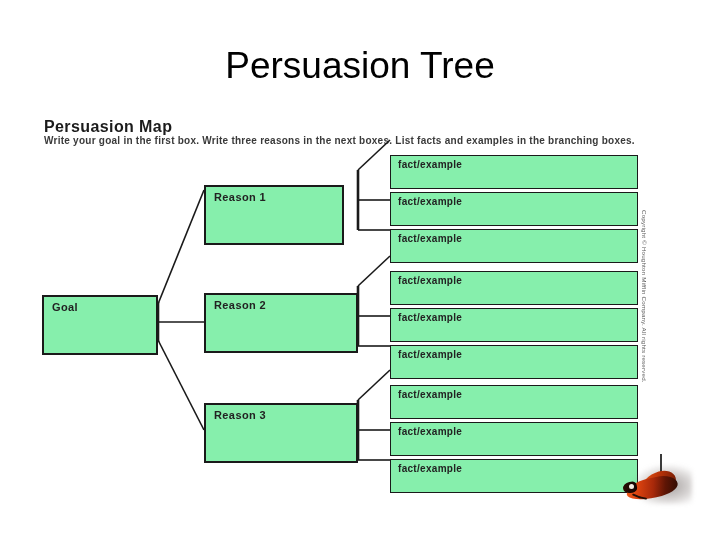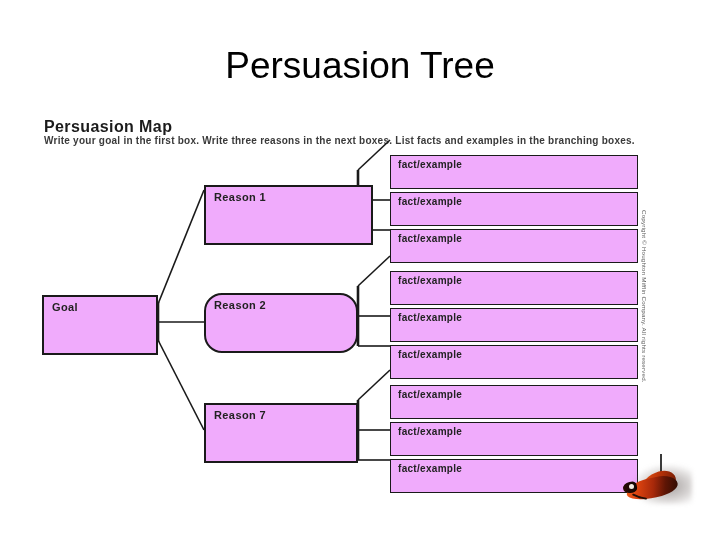--- a/index.html
+++ b/index.html
@@ -57,21 +57,21 @@
     font-size: 10px;
     font-weight: bold;
     color: #3a3a3a;
     line-height: 13.5px;
     letter-spacing: .25px;
   }
 
   
   .ws-box {
     position: absolute;
-    background: #f0abfc;
+    background: #86efac;
     border: 2px solid #1a1a1a;
     box-sizing: border-box;
   }
   .ws-box.thin {
     border-width: 1.5px;
   }
   .ws-box-label {
     position: absolute;
     left: 8px;
     top: 4px;
@@ -228,28 +228,28 @@
       <line x1="322" y1="282" x2="354" y2="252" stroke-width="1.6"></line>
       <line x1="322" y1="312" x2="354" y2="312" stroke-width="1.6"></line>
       <line x1="322" y1="342" x2="354" y2="342" stroke-width="1.6"></line>
     </g>
   </svg>
 
   <div class="ws-box" style="left:6px; top:177px; width:116px; height:60px;padding-left:31px;">
     <span class="ws-box-label">Goal</span>
   </div>
 
-  <div class="ws-box" style="left:168px; top:67px; width:169px; height:60px;">
+  <div class="ws-box" style="left:168px; top:67px; width:140px; height:60px;">
     <span class="ws-box-label">Reason 1</span>
   </div>
-  <div class="ws-box" style="left:168px; top:175px; width:154px; height:60px;border-radius:18px;">
+  <div class="ws-box" style="left:168px; top:175px; width:154px; height:60px;">
     <span class="ws-box-label">Reason 2</span>
   </div>
   <div class="ws-box" style="left:168px; top:285px; width:154px; height:60px;">
-    <span class="ws-box-label">Reason 7</span>
+    <span class="ws-box-label">Reason 3</span>
   </div>
 
   <div class="ws-box thin fact" style="left:354px; top:37px; width:248px; height:34px;">
     <span class="ws-box-label">fact/example</span>
   </div>
   <div class="ws-box thin fact" style="left:354px; top:74px; width:248px; height:34px;">
     <span class="ws-box-label">fact/example</span>
   </div>
   <div class="ws-box thin fact" style="left:354px; top:111px; width:248px; height:34px;">
     <span class="ws-box-label">fact/example</span>

